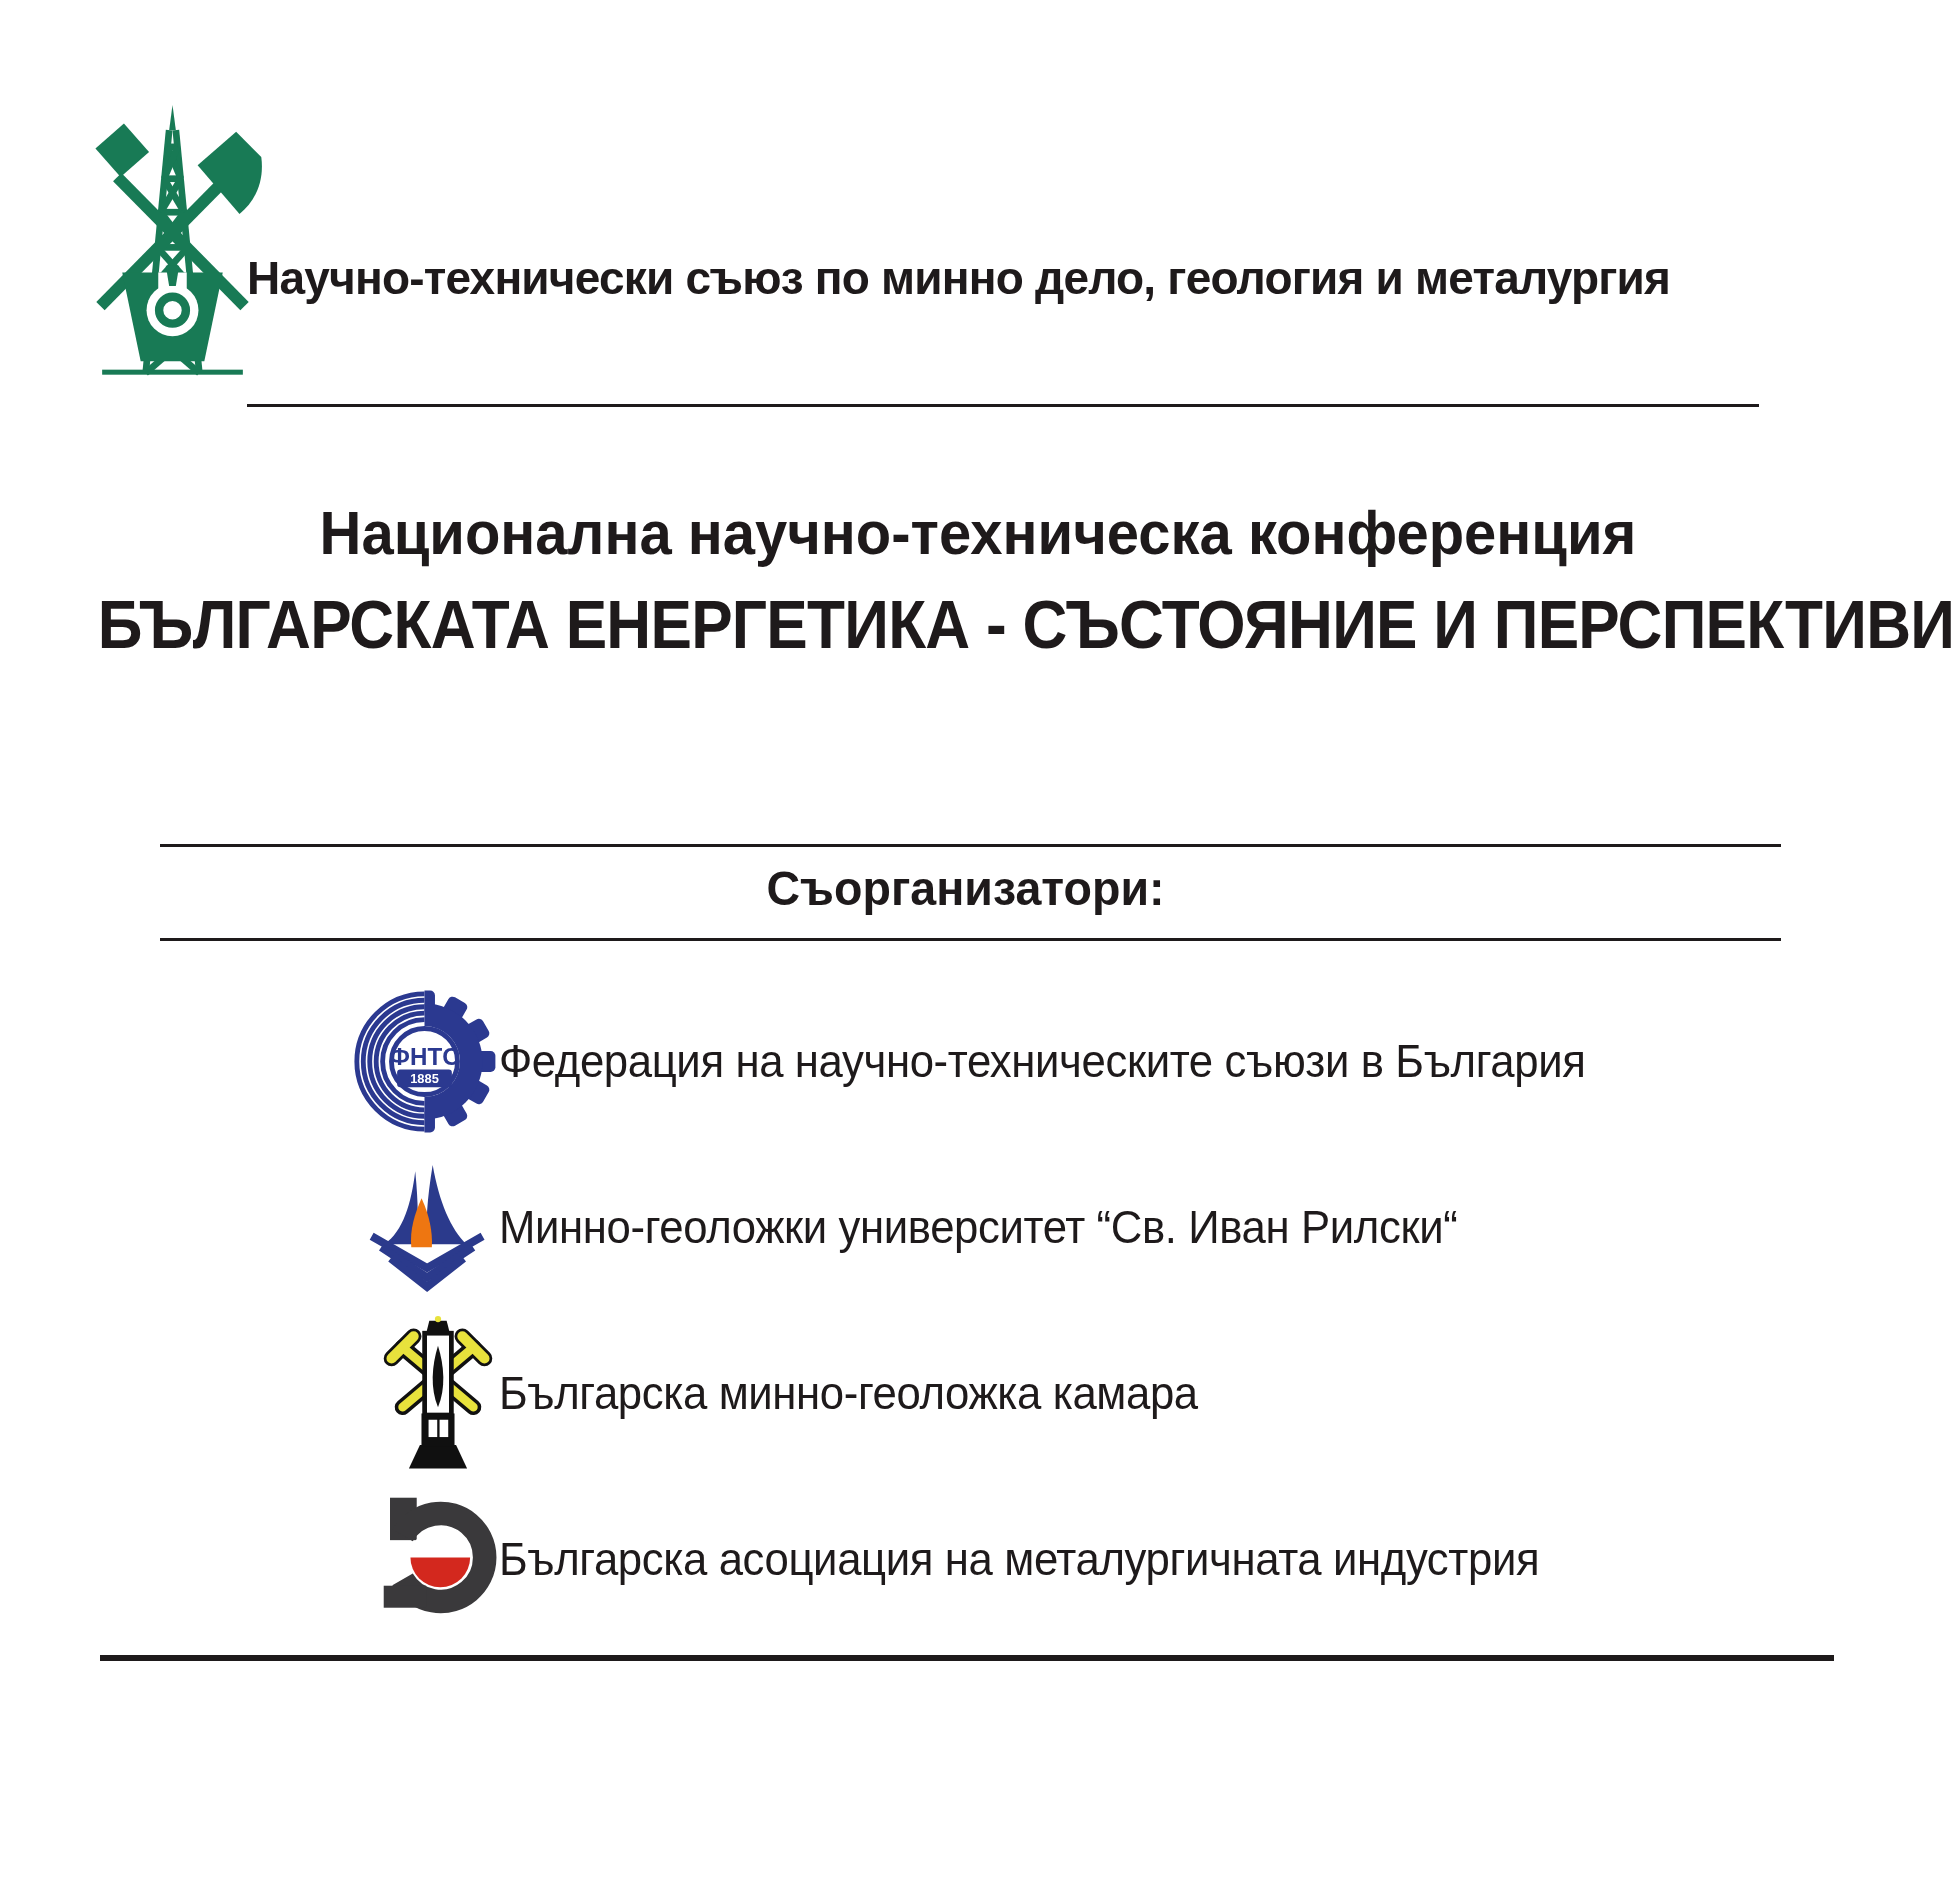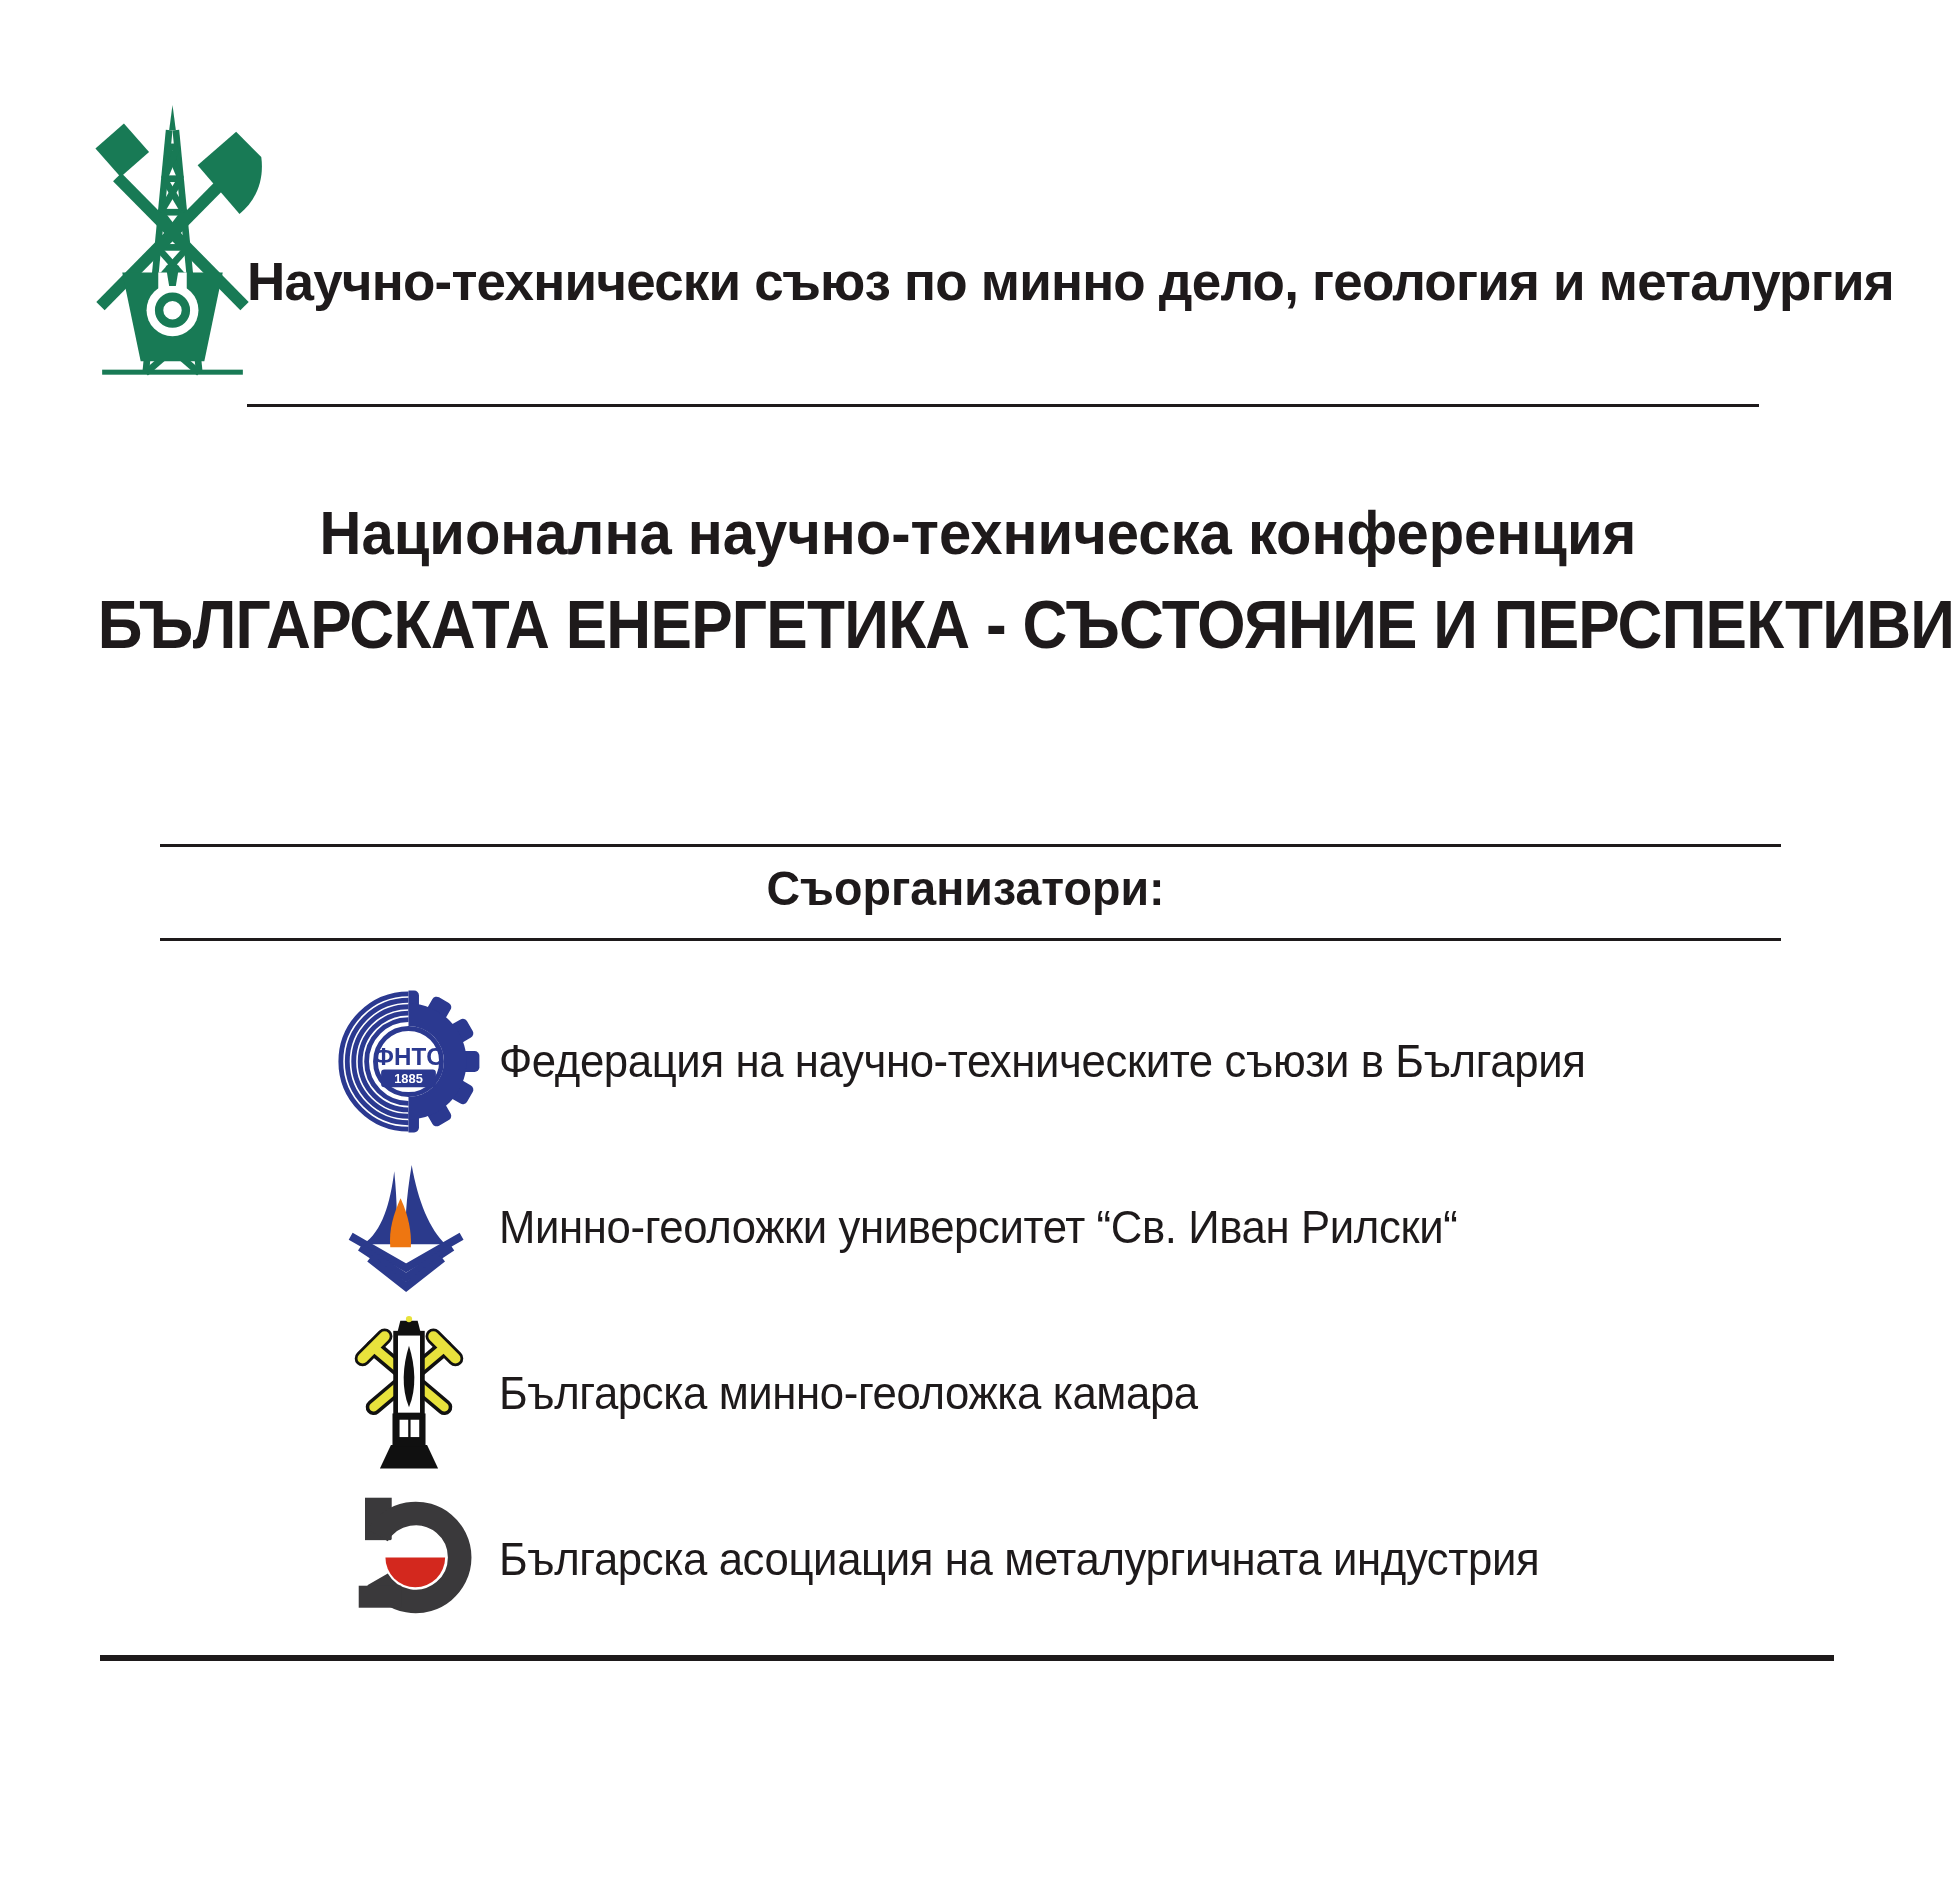--- a/index.html
+++ b/index.html
@@ -3,21 +3,21 @@
 <meta charset="utf-8">
 <style>
   html,body{margin:0;padding:0;background:#ffffff;}
   body{
     width:1956px;height:1889px;position:relative;
     font-family:"Liberation Sans", sans-serif;color:#1e1a1b;overflow:hidden;
   }
   .page{position:absolute;left:0;top:0;width:1956px;height:1889px;background:#fff;}
   .emblem{position:absolute;left:72px;top:94px;width:201px;height:285px;}
   .org-name{
-    position:absolute;left:247px;top:253px;font-size:53px;font-weight:bold;
+    position:absolute;left:247px;top:253px;font-size:46px;font-weight:bold;
     white-space:nowrap;letter-spacing:-0.8px;line-height:1.1;
   }
   .rule{position:absolute;background:#1e1a1b;}
   .rule-top{left:247px;top:404px;width:1512px;height:2.5px;}
   .rule-co-top{left:160px;top:844px;width:1621px;height:2.5px;}
   .rule-co-bottom{left:160px;top:938px;width:1621px;height:2.5px;}
   .rule-bottom{left:100px;top:1655px;width:1734px;height:5.9px;}
   .conf-kind{
     position:absolute;left:0;top:501px;width:1956px;text-align:center;
     font-size:61px;font-weight:bold;white-space:nowrap;
@@ -27,21 +27,21 @@
     position:absolute;left:0;top:589px;width:1956px;text-align:center;
     font-size:69px;font-weight:bold;white-space:nowrap;letter-spacing:-0.8px;
     transform:scaleX(.9);line-height:1.05;
   }
   .coorg-heading{
     position:absolute;left:0;top:862px;width:1931px;text-align:center;
     font-size:49px;font-weight:bold;transform:scaleX(.95);line-height:1.1;
   }
   .partners{position:absolute;left:320px;top:978px;width:1484px;}
   .partner-row{display:flex;align-items:center;height:166px;}
-  .logo-cell{flex:0 0 177px;width:177px;display:flex;justify-content:center;align-items:center;}
+  .logo-cell{flex:0 0 177px;width:177px;display:flex;justify-content:flex-end;align-items:center;}
   .partner-name{
     font-size:46px;white-space:nowrap;letter-spacing:-0.4px;
     transform:scaleX(.95);transform-origin:left center;margin-left:1.7px;
   }
   svg text{font-family:"Liberation Sans", sans-serif;}
 </style>
 </head>
 <body>
 
 <div class="page">

